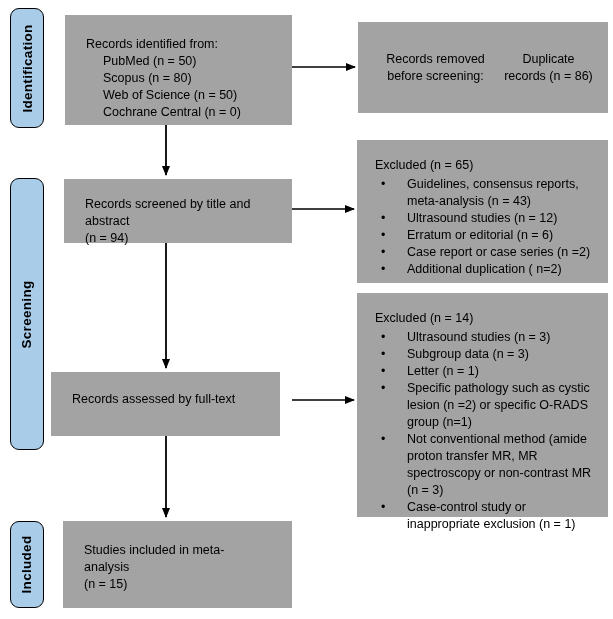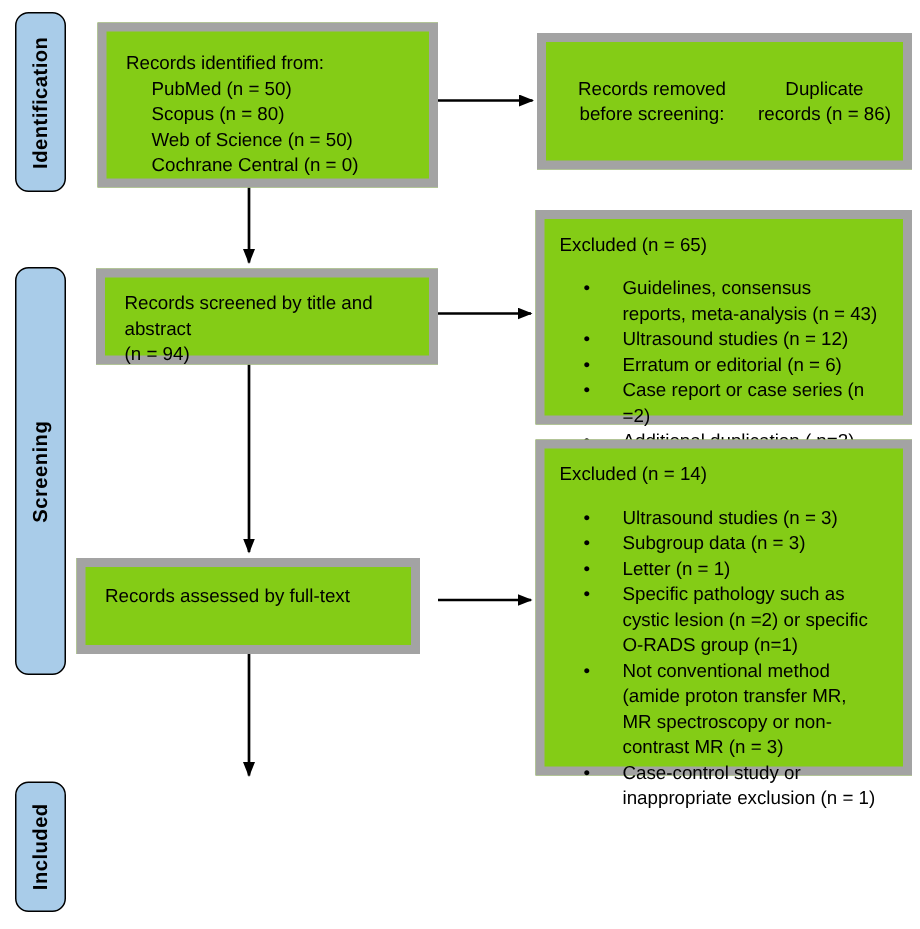--- a/index.html
+++ b/index.html
@@ -8,22 +8,22 @@
     width: 613px;
     height: 619px;
     background: #ffffff;
     font-family: "Liberation Sans", sans-serif;
     color: #000000;
     overflow: hidden;
   }
   svg.arrows { position: absolute; left: 0; top: 0; width: 613px; height: 619px; }
   .box {
     position: absolute;
-    background: #84cc16;
-    border: 6px solid #a3a3a3;
+    background: #a3a3a3;
+    border: 8px solid #a3a3a3;
     box-sizing: border-box;
     font-size: 12.5px;
     line-height: 17px;
   }
   .stage {
     position: absolute;
     background: var(--stage-fill, #A9CCE9);
     border: 1.6px solid #000000;
     border-radius: 9px;
     box-sizing: border-box;
@@ -50,21 +50,21 @@
     display: flex; flex-direction: row; justify-content: center;
     align-items: center; text-align: center; padding: 0 4px;
   }
   #box-screened  { left: 64px; top: 179px; width: 228px; height: 64px; padding: 9px 6px 0 13px; }
   #box-fulltext  { left: 51px; top: 372px; width: 229px; height: 64px; padding: 11px 6px 0 13px; }
   #box-included  { left: 63px; top: 521px; width: 229px; height: 87px; padding: 13px 6px 0 13px; }
 
   #box-excluded1 { left: 357px; top: 140px; width: 251px; height: 143px; padding: 9px 4px 0 10px; }
   #box-excluded2 { left: 357px; top: 293px; width: 251px; height: 224px; padding: 9px 4px 0 10px; }
 
-  .box ul { list-style: none; margin: 12px; padding: 0; }
+  .box ul { list-style: none; margin: 2px; padding: 0; }
   .box li { position: relative; padding-left: 30px; }
   .box li::before { content: "\2022"; position: absolute; left: 4px; top: 0; }
 </style>
 </head>
 <body>
 
 <div class="canvas">
 
   <svg class="arrows" viewBox="0 0 613 619">
     <defs>
@@ -129,14 +129,19 @@
     <ul>
       <li>Ultrasound studies (n = 3)</li>
       <li>Subgroup data (n = 3)</li>
       <li>Letter (n = 1)</li>
       <li>Specific pathology such as cystic lesion (n =2) or specific O-RADS group (n=1)</li>
       <li>Not conventional method (amide proton transfer MR, MR spectroscopy or non-contrast MR (n = 3)</li>
       <li>Case-control study or inappropriate exclusion (n = 1)</li>
     </ul>
   </div>
 
+  <div class="box" id="box-included">
+    <div>Studies included in meta-</div>
+    <div>analysis</div>
+    <div>(n = 15)</div>
+  </div>
 
 </div>
 
 </body></html>

